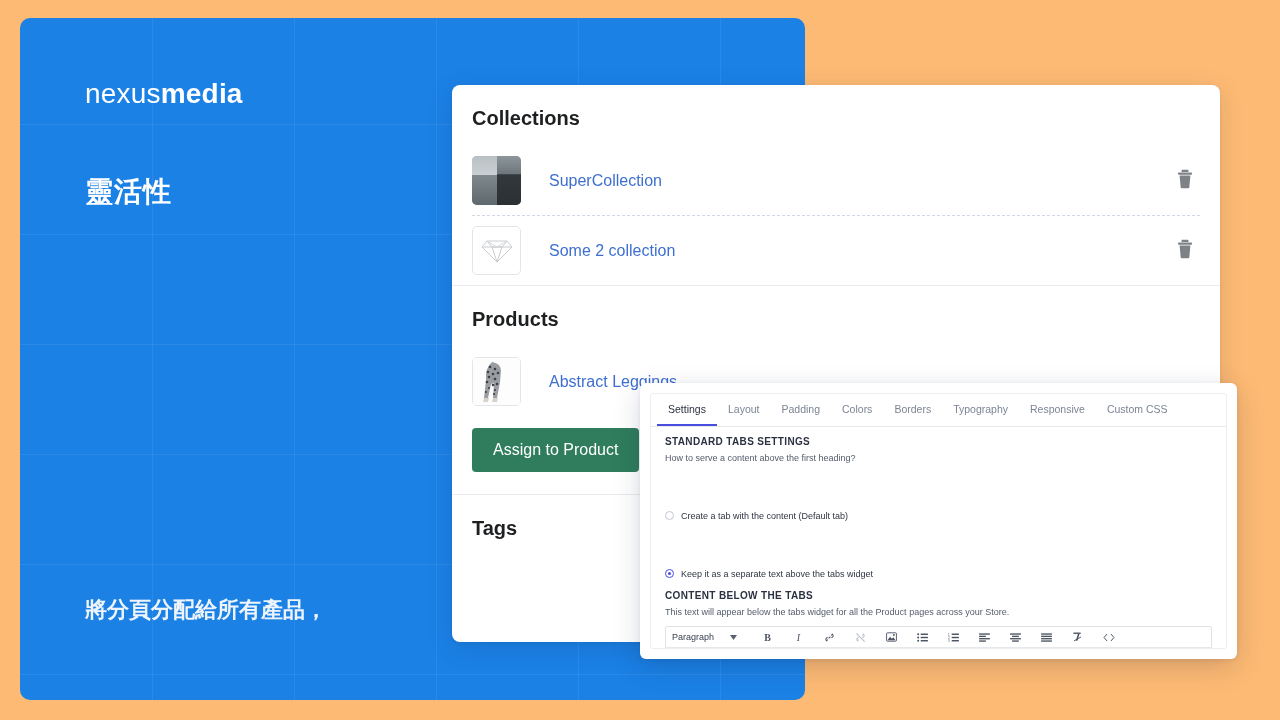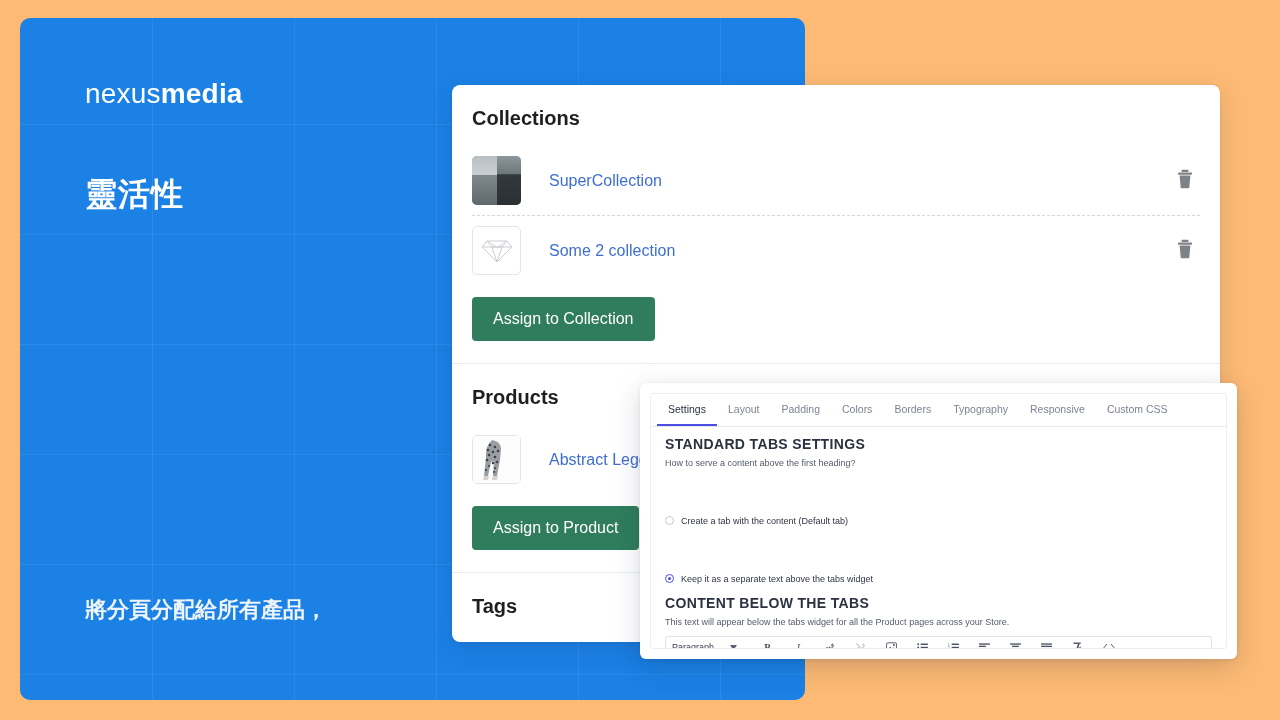--- a/index.html
+++ b/index.html
@@ -28,21 +28,21 @@
     background-position: -10px -4px;
   }
   #logo {
     position: absolute; left: 65px; top: 60px;
     font-size: 28px; letter-spacing: 0.2px; color: #ffffff; white-space: nowrap;
   }
   #logo .lw { font-weight: 300; }
   #logo .hw { font-weight: 700; }
   #hero-title {
     position: absolute; left: 65px; top: 155px;
-    font-size: 32px; font-weight: 700; color: #ffffff;
+    font-size: 28px; font-weight: 700; color: #ffffff;
     letter-spacing: 1px;
   }
   #hero-sub {
     position: absolute; left: 65px; top: 574px;
     font-size: 22px; line-height: 36px; color: #eef4fb; font-weight: 700;
   }
 
   
   #card {
     position: absolute; left: 452px; top: 85px;
@@ -119,21 +119,21 @@
   }
   .tab {
     font-size: 10.5px; color: #7c8494;
     padding: 0 11px; display: flex; align-items: center;
     cursor: pointer; border-bottom: 2px solid transparent;
     white-space: nowrap;
   }
   .tab.active { color: #2b3141; border-bottom-color: #4a4ee0; }
   #settings-body { padding: 9px 14px 0 14px; }
   .grp-title {
-    font-size: 14px; font-weight: 700; color: #2b3141;
+    font-size: 10px; font-weight: 700; color: #2b3141;
     letter-spacing: 0.35px; margin-bottom: 6px;
   }
   .grp-desc { font-size: 9px; color: #545b6b; margin-bottom: 9px; }
   .radio-row { display: flex; align-items: flex-start; margin-bottom: 6px; cursor: pointer; margin-top: 48px; }
   .radio {
     width: 9px; height: 9px; border-radius: 50%;
     border: 1px solid #c3c7d1; background: #fff; flex: 0 0 9px;
     margin-right: 7px; position: relative;
   }
   .radio.on { border-color: #4a4ee0; }
@@ -219,21 +219,20 @@
       <div class="row-spacer"></div>
       <div class="trash">
         <svg width="18" height="20" viewBox="0 0 18 20" aria-hidden="true">
           <rect x="5.5" y="0.8" width="7" height="2.1" rx="0.6" fill="#7e8287"></rect>
           <rect x="2" y="3.6" width="14" height="2.2" rx="0.7" fill="#7e8287"></rect>
           <path d="M3.6 6.6 L14.4 6.6 L13.3 18.4 Q13.2 19.2 12.4 19.2 L5.6 19.2 Q4.8 19.2 4.7 18.4 Z" fill="#7e8287"></path>
         </svg>
       </div>
     </div>
 
-    <button class="btn-green">Assign to Collection</button>
 
     <div class="divider"></div>
 
     
     <div class="sec-title">Products</div>
 
     <div class="row">
       <div class="thumb bordered">
         <div class="thumb-legging">
           <svg width="47" height="47" viewBox="0 0 47 47" aria-hidden="true">

